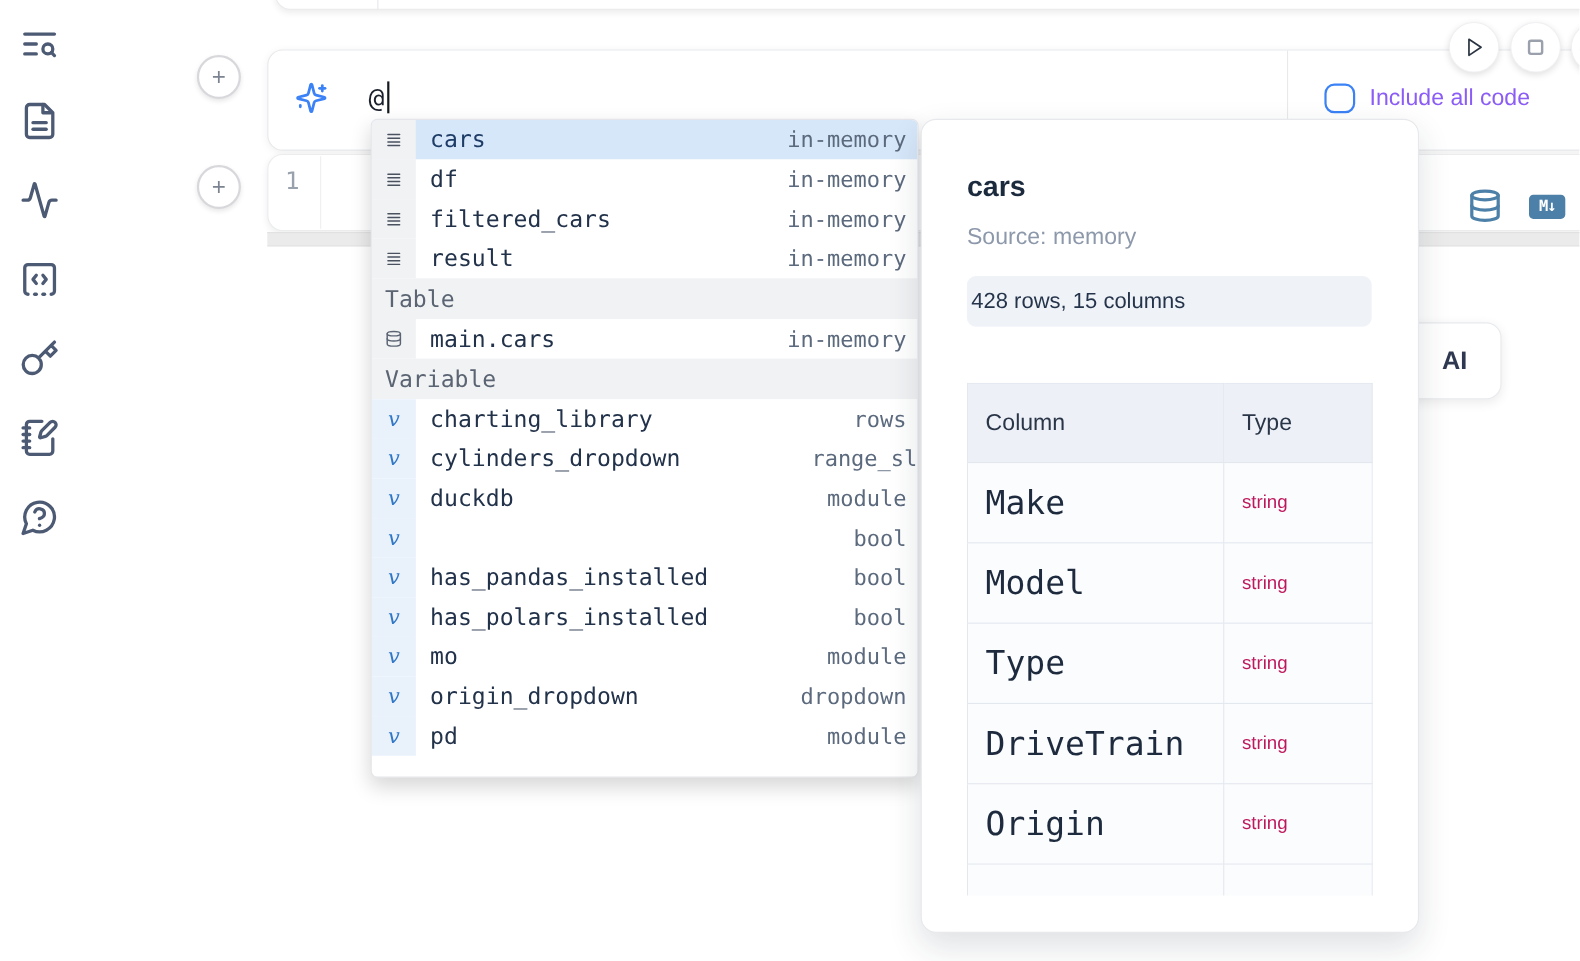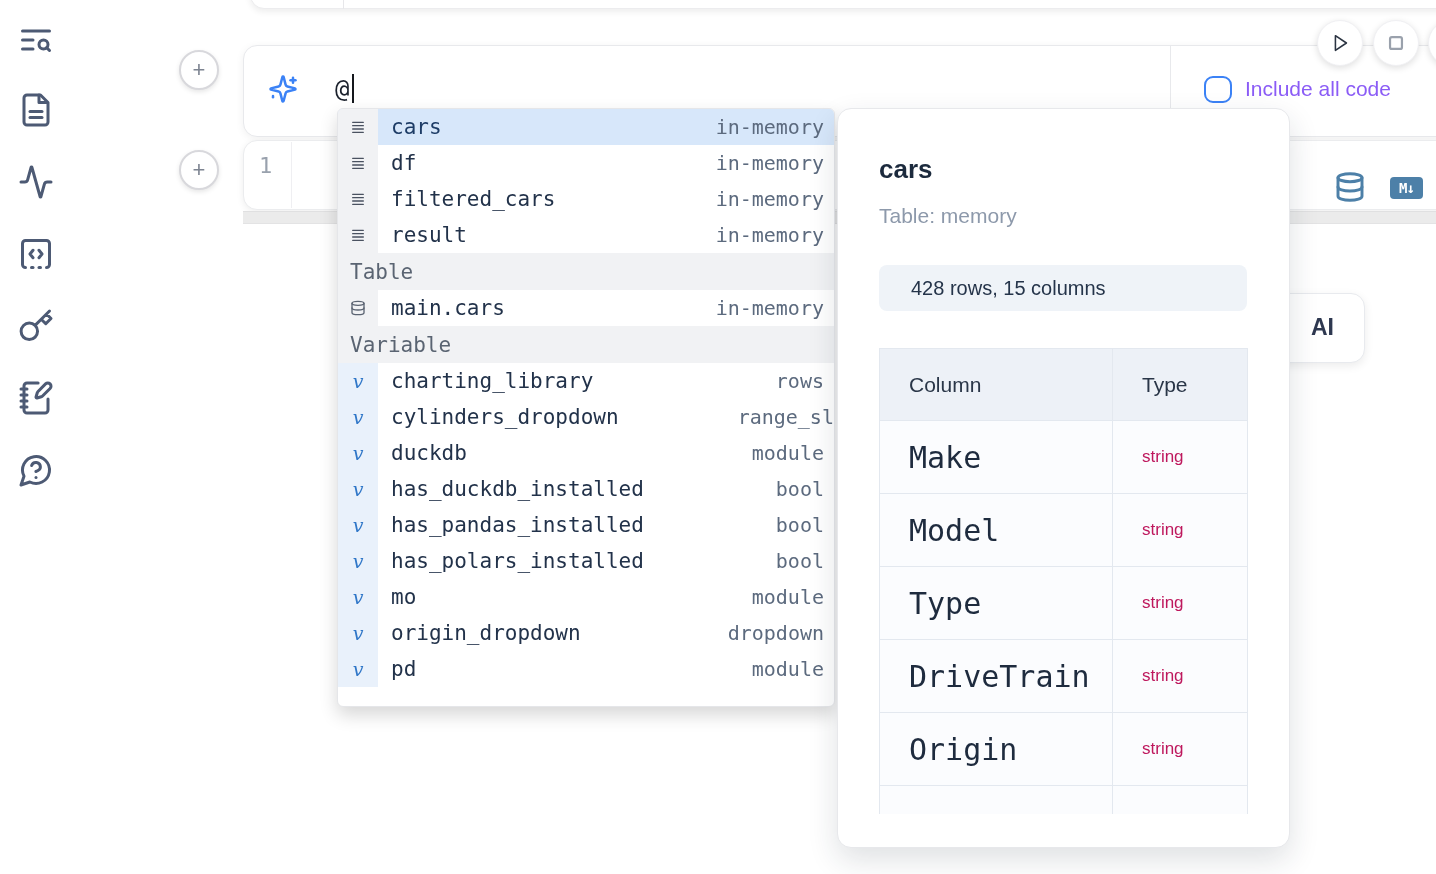--- a/index.html
+++ b/index.html
@@ -82,25 +82,25 @@
   .ac-type.clipped { margin-right:-22px; }
   .ac-row.selected { background:#d7e7fa; }
   .ac-row.selected .ac-name { color:#1d3c66; }
 
   
   .popover { position:absolute; left:837px; top:108px; width:453px; height:740px; background:#fff;
     border:1px solid #e7e8eb; border-radius:14px; box-shadow:0 12px 30px rgba(30,40,60,.14);
     z-index:30; overflow:hidden; }
   .pv-title { position:absolute; left:41px; top:45px; font-size:26px; font-weight:bold; color:#1c2a3d; }
   .pv-source { position:absolute; left:41px; top:95px; font-size:21px; color:#8d99ab; }
-  .pv-badge { position:absolute; left:41px; top:156px; width:368px; height:46px; background:#eff3f8;
-    border-radius:8px; font-size:20px; color:#25344a; line-height:46px; padding-left:32px; }
+  .pv-badge { position:absolute; left:41px; top:142px; width:368px; height:46px; background:#eff3f8;
+    border-radius:8px; font-size:20px; color:#25344a; line-height:46px; padding-left:4px; }
   .pv-tablewrap { position:absolute; left:41px; top:239px; width:369px; height:466px; overflow:hidden; }
   .pv-table { width:368px; border-collapse:collapse; table-layout:fixed; }
-  .pv-table th, .pv-table td { border:1px solid #e3e8ef; text-align:left; padding-left:29px; }
+  .pv-table th, .pv-table td { border:1px solid #e3e8ef; text-align:left; padding-left:16px; }
   .pv-table th { height:72px; background:#edf1f7; font-size:21px; font-weight:normal; color:#2a3648; }
   .pv-table td { height:73px; background:#fbfcfe; }
   .pv-table td.colname { font-family:"DejaVu Sans Mono", monospace; font-size:30px; color:#1e2b3e; }
   .pv-table td.coltype { font-size:17px; color:#be185d; }
   .pv-table col.c1 { width:233px; } .pv-table col.c2 { width:135px; }
 </style>
 </head>
 <body>
 
 <div id="screen">
@@ -300,21 +300,20 @@
           <span class="vglyph">v</span>
         </div>
         <span class="ac-name">duckdb</span>
         <span class="ac-fill"></span>
         <span class="ac-type">module</span>
       </div>
       <div class="ac-row">
         <div class="ac-gutter var">
           <span class="vglyph">v</span>
         </div>
-        <span class="ac-name">has_duckdb_installed</span>
         <span class="ac-fill"></span>
         <span class="ac-type">bool</span>
       </div>
       <div class="ac-row">
         <div class="ac-gutter var">
           <span class="vglyph">v</span>
         </div>
         <span class="ac-name">has_pandas_installed</span>
         <span class="ac-fill"></span>
         <span class="ac-type">bool</span>
@@ -348,21 +347,21 @@
           <span class="vglyph">v</span>
         </div>
         <span class="ac-name">pd</span>
         <span class="ac-fill"></span>
         <span class="ac-type">module</span>
       </div>
     </div>
 
   <div class="popover">
     <div class="pv-title">cars</div>
-    <div class="pv-source">Table: memory</div>
+    <div class="pv-source">Source: memory</div>
     <div class="pv-badge">428 rows, 15 columns</div>
     <div class="pv-tablewrap">
       <table class="pv-table" id="pv-table">
         <colgroup>
             <col class="c1">
             <col class="c2">
           </colgroup>
         <thead>
             <tr>
           <th>Column</th>

